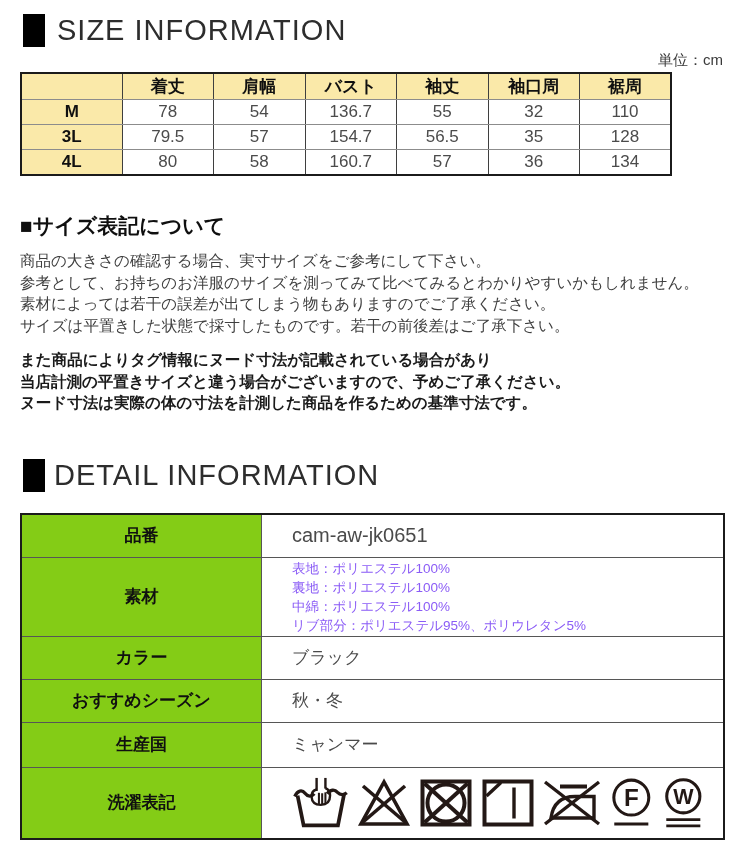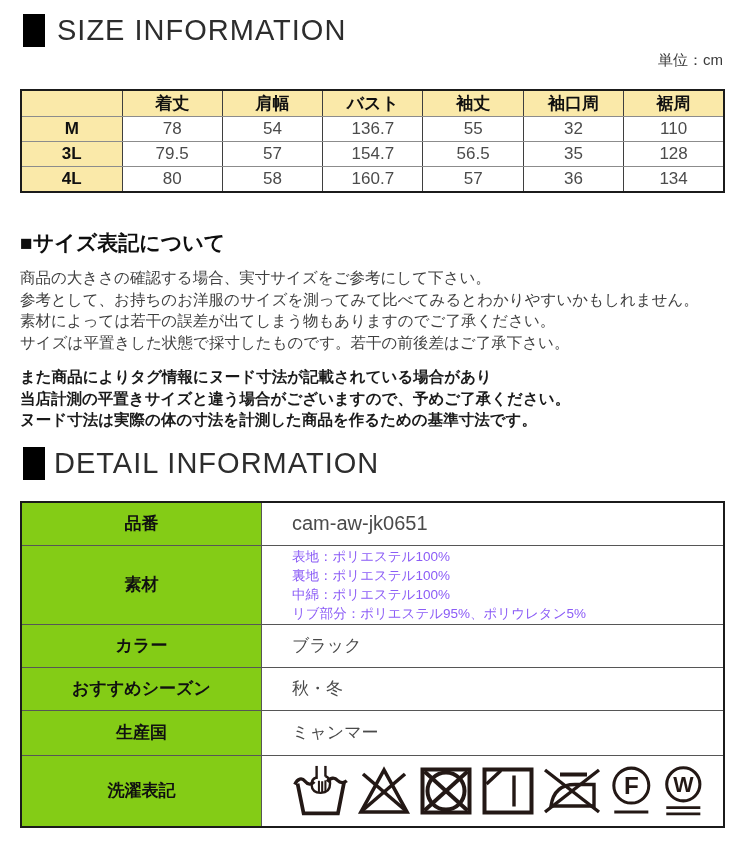--- a/index.html
+++ b/index.html
@@ -13,45 +13,45 @@
     display:flex; align-items:center; gap:9px;
     margin:0 0 0 23px;
     font-size:29px; font-weight:400; letter-spacing:1px; color:#2d2d2d;
     white-space:nowrap;
   }
   .marker { width:22px; height:33px; background:#000; flex:0 0 auto; }
   #size-title { padding-top:14px;gap:12px; }
 
   .unit-label {
     width:723px; text-align:right;
-    font-size:15px; color:#3a3a3a; margin-top:4px; margin-bottom:19px;
+    font-size:15px; color:#3a3a3a; margin-top:4px; margin-bottom:2px;
   }
 
   table.size-table {
-    margin-left:20px; width:705px;
+    margin-left:20px; width:652px;
     border-collapse:collapse; table-layout:fixed;
     border:2px solid #1b1b1b;
   }
   .size-table th, .size-table td {
     border-top:1px solid #8c8c8c; border-bottom:1px solid #8c8c8c;
     border-left:1px solid #3f3f3f; border-right:1px solid #3f3f3f;
     text-align:center; padding:0; height:24px;
   }
   .size-table thead th { height:25px; background:#fae9a9; font-size:17px; font-weight:700; color:#101010; }
   .size-table td.size-name { background:#fae9a9; font-size:17px; font-weight:700; color:#101010; }
   .size-table td.val { font-size:17px; font-weight:400; color:#4b4b4b; background:#fff; }
 
   .notes { margin-left:20px; }
   .notes-title { margin-top:36px; font-size:21px; font-weight:700; color:#0f0f0f; }
   .note-block1 { margin-top:10px; }
   .note-block2 { margin-top:13px; }
   .note-line { font-size:15.5px; line-height:21.5px; color:#3f3f3f; }
   .note-line.bold { font-weight:700; color:#1a1a1a; font-size:15.5px; }
 
-  #detail-title { margin-top:16px; }
+  #detail-title { margin-top:45px; }
 
   table.detail-table {
     margin:21px 0 0 20px; width:705px;
     border-collapse:collapse; table-layout:fixed;
     border:2px solid #1b1b1b;
   }
   .detail-table td { border:1px solid #565656; }
   .detail-table td.label {
     width:237px; background:#84cc16; text-align:center;
     font-size:17px; font-weight:700; color:#101010;

